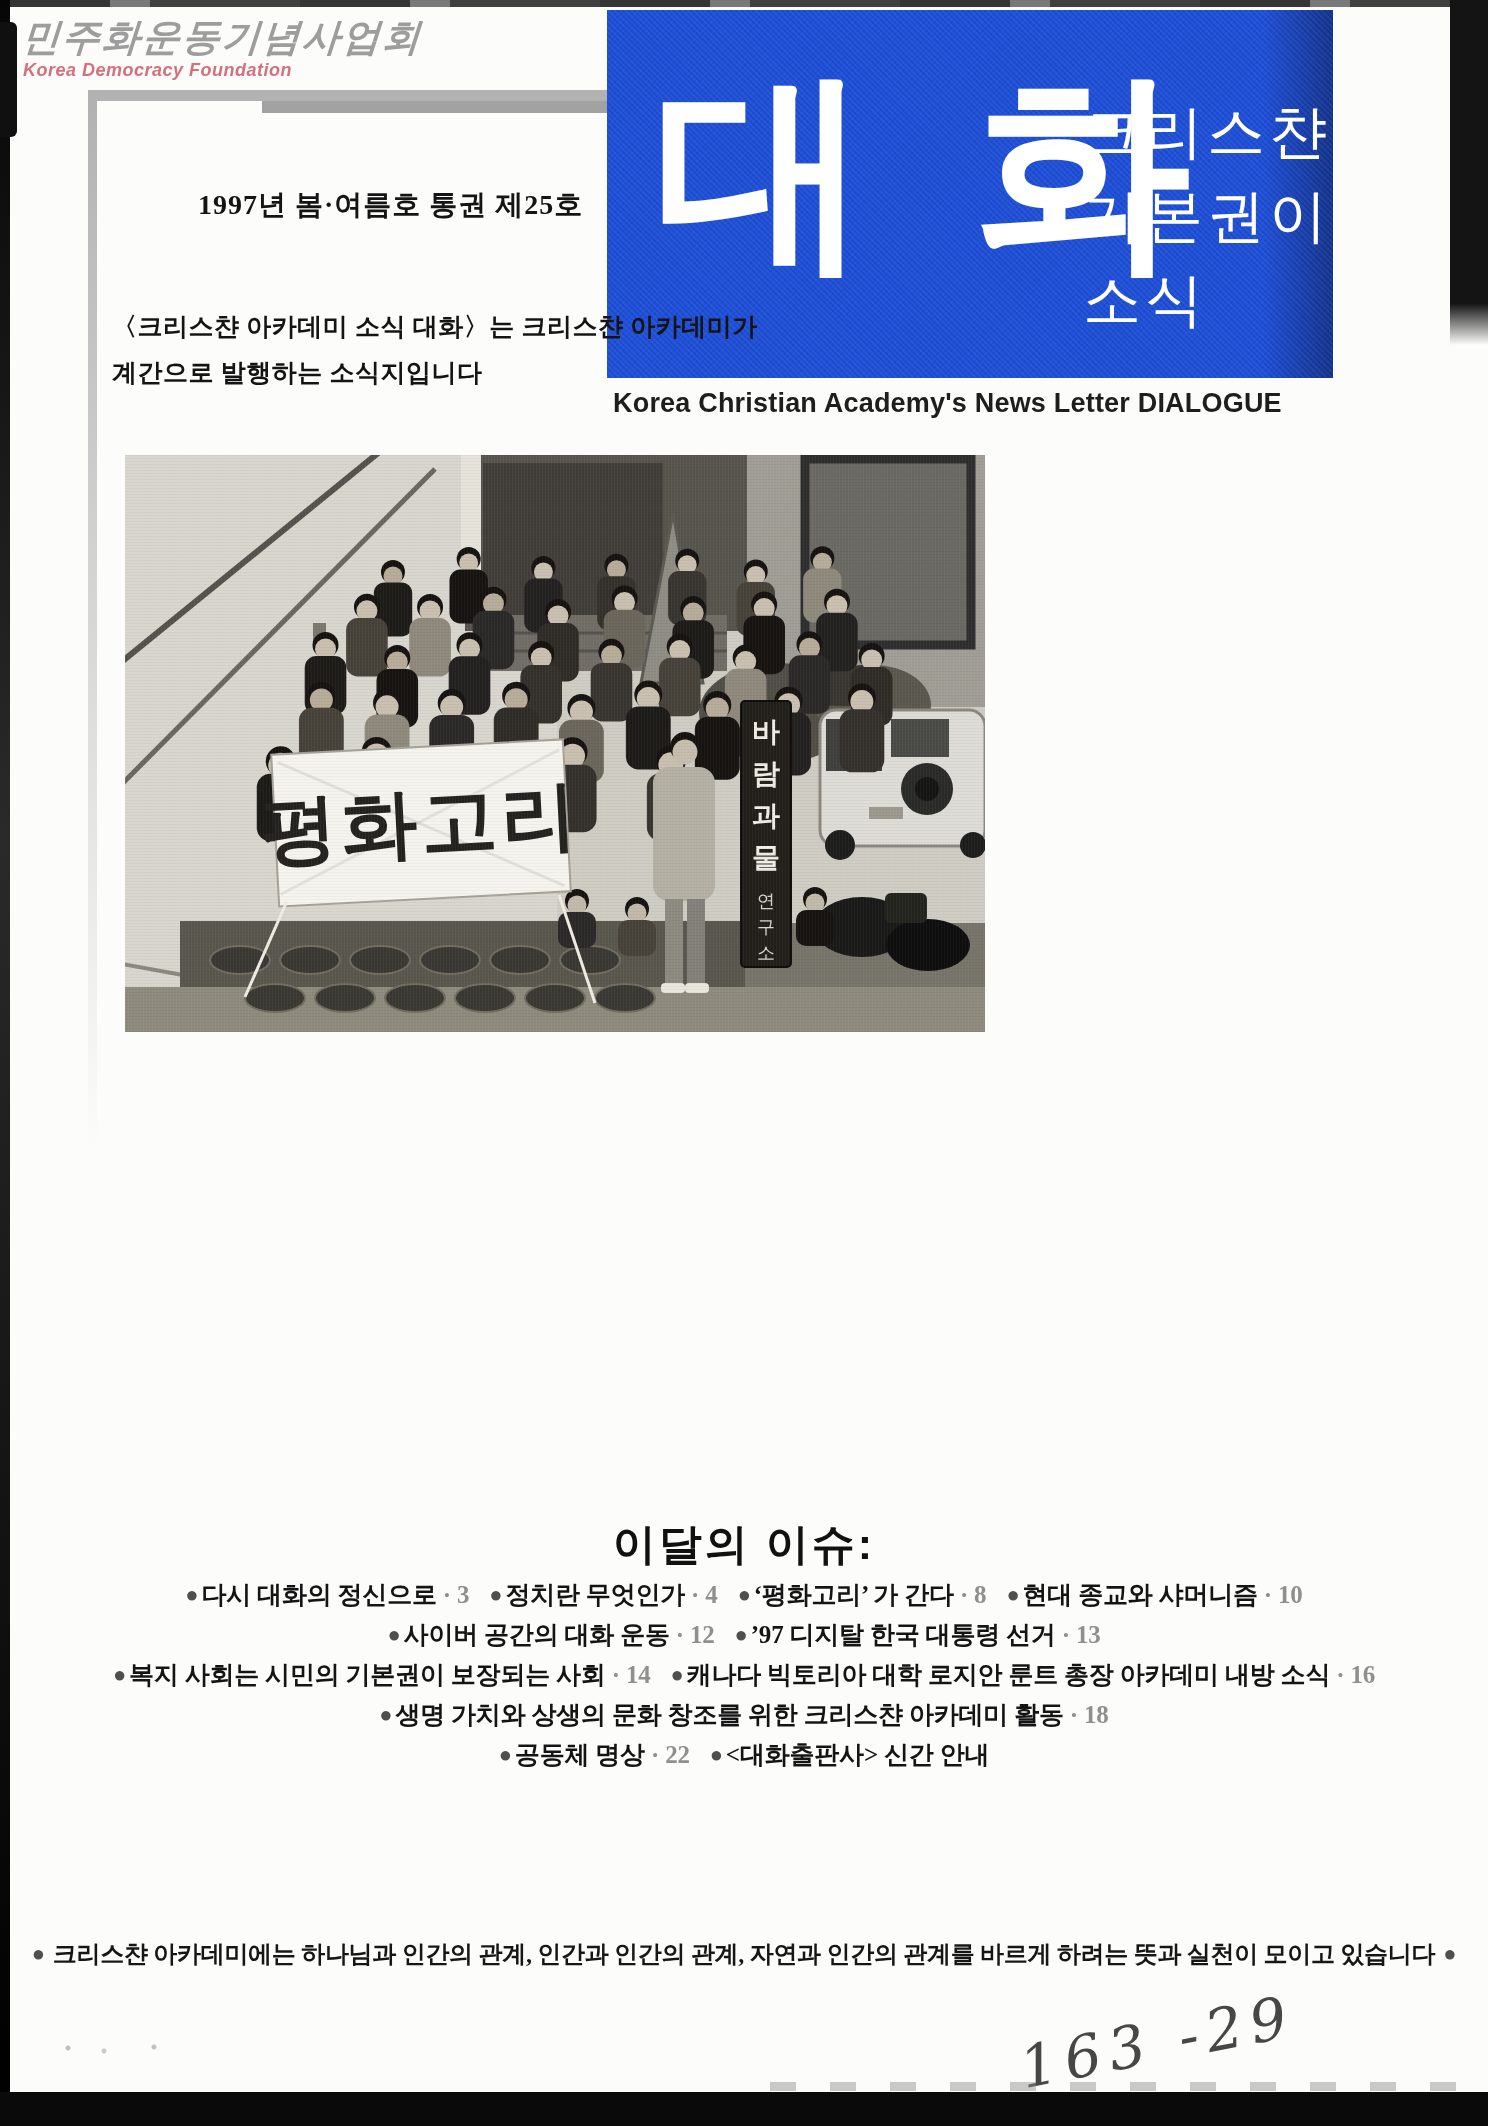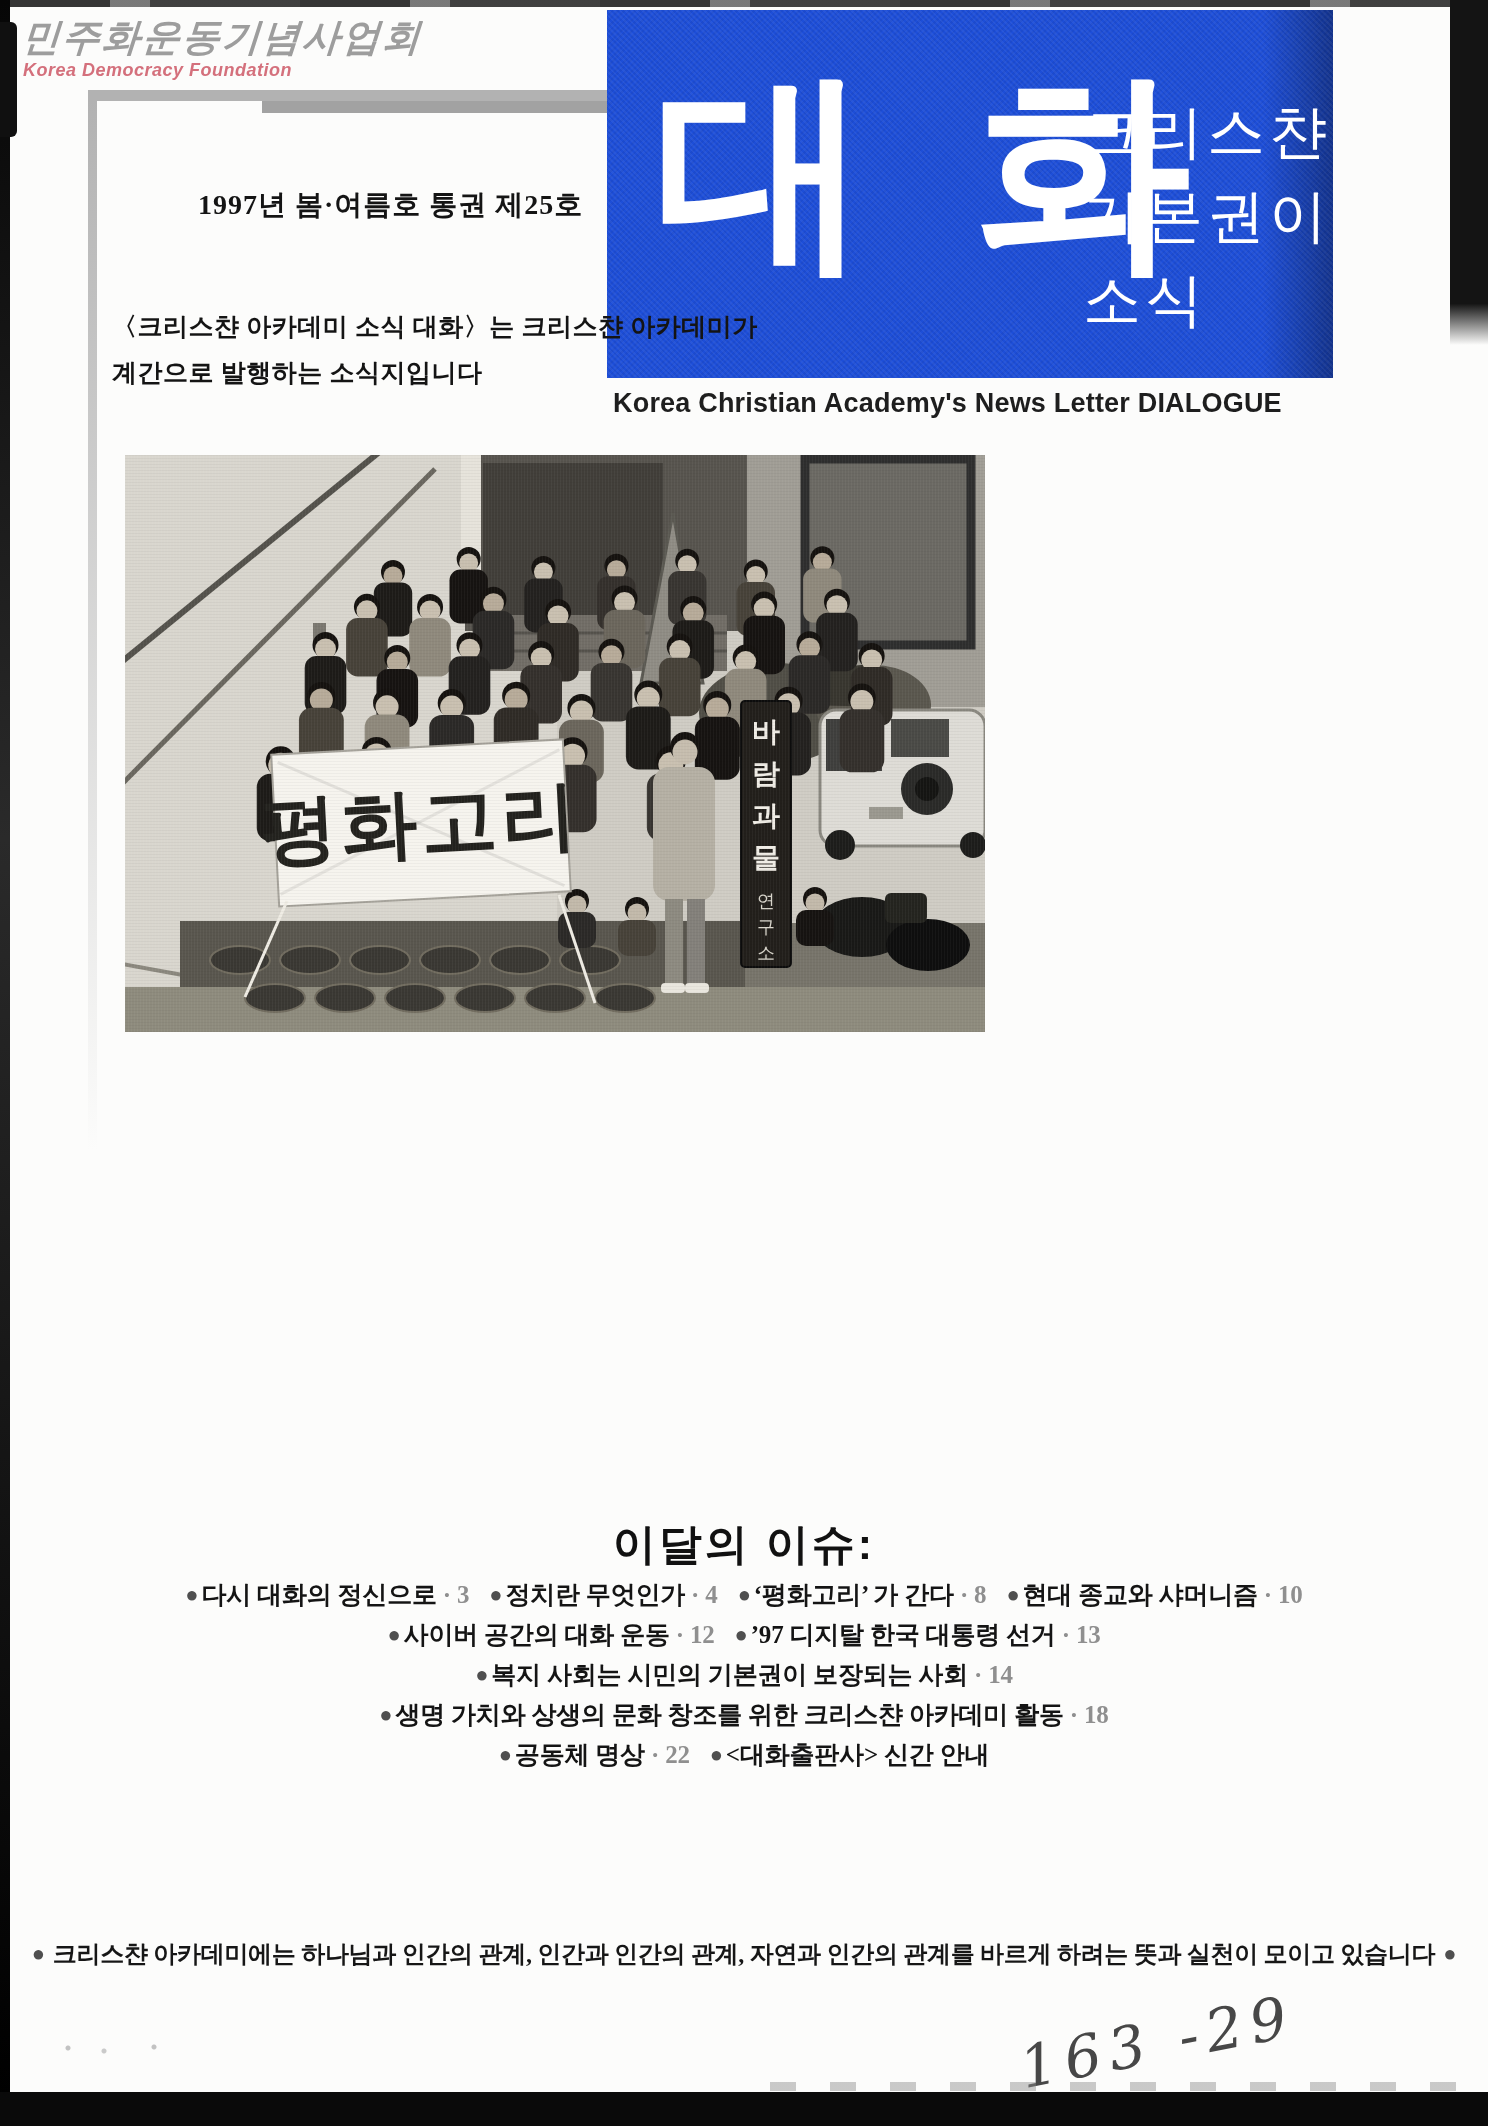--- a/index.html
+++ b/index.html
@@ -426,20 +426,21 @@
         <span class="issue-item"><span class="bullet">●</span><span>정치란 무엇인가</span><span class="dot-sep"> · </span><span class="pg">4</span></span>
         <span class="issue-item"><span class="bullet">●</span><span>‘평화고리’ 가 간다</span><span class="dot-sep"> · </span><span class="pg">8</span></span>
         <span class="issue-item"><span class="bullet">●</span><span>현대 종교와 샤머니즘</span><span class="dot-sep"> · </span><span class="pg">10</span></span>
       </div>
       <div class="issue-line">
         <span class="issue-item"><span class="bullet">●</span><span>사이버 공간의 대화 운동</span><span class="dot-sep"> · </span><span class="pg">12</span></span>
         <span class="issue-item"><span class="bullet">●</span><span>’97 디지탈 한국 대통령 선거</span><span class="dot-sep"> · </span><span class="pg">13</span></span>
       </div>
       <div class="issue-line">
         <span class="issue-item"><span class="bullet">●</span><span>복지 사회는 시민의 기본권이 보장되는 사회</span><span class="dot-sep"> · </span><span class="pg">14</span></span>
+        <span class="issue-item"><span class="bullet">●</span><span>캐나다 빅토리아 대학 로지안 룬트 총장 아카데미 내방 소식</span><span class="dot-sep"> · </span><span class="pg">16</span></span>
       </div>
       <div class="issue-line">
         <span class="issue-item"><span class="bullet">●</span><span>생명 가치와 상생의 문화 창조를 위한 크리스챤 아카데미 활동</span><span class="dot-sep"> · </span><span class="pg">18</span></span>
       </div>
       <div class="issue-line">
         <span class="issue-item"><span class="bullet">●</span><span>공동체 명상</span><span class="dot-sep"> · </span><span class="pg">22</span></span>
         <span class="issue-item"><span class="bullet">●</span><span>&lt;대화출판사&gt; 신간 안내</span></span>
       </div>
     </div>
 

